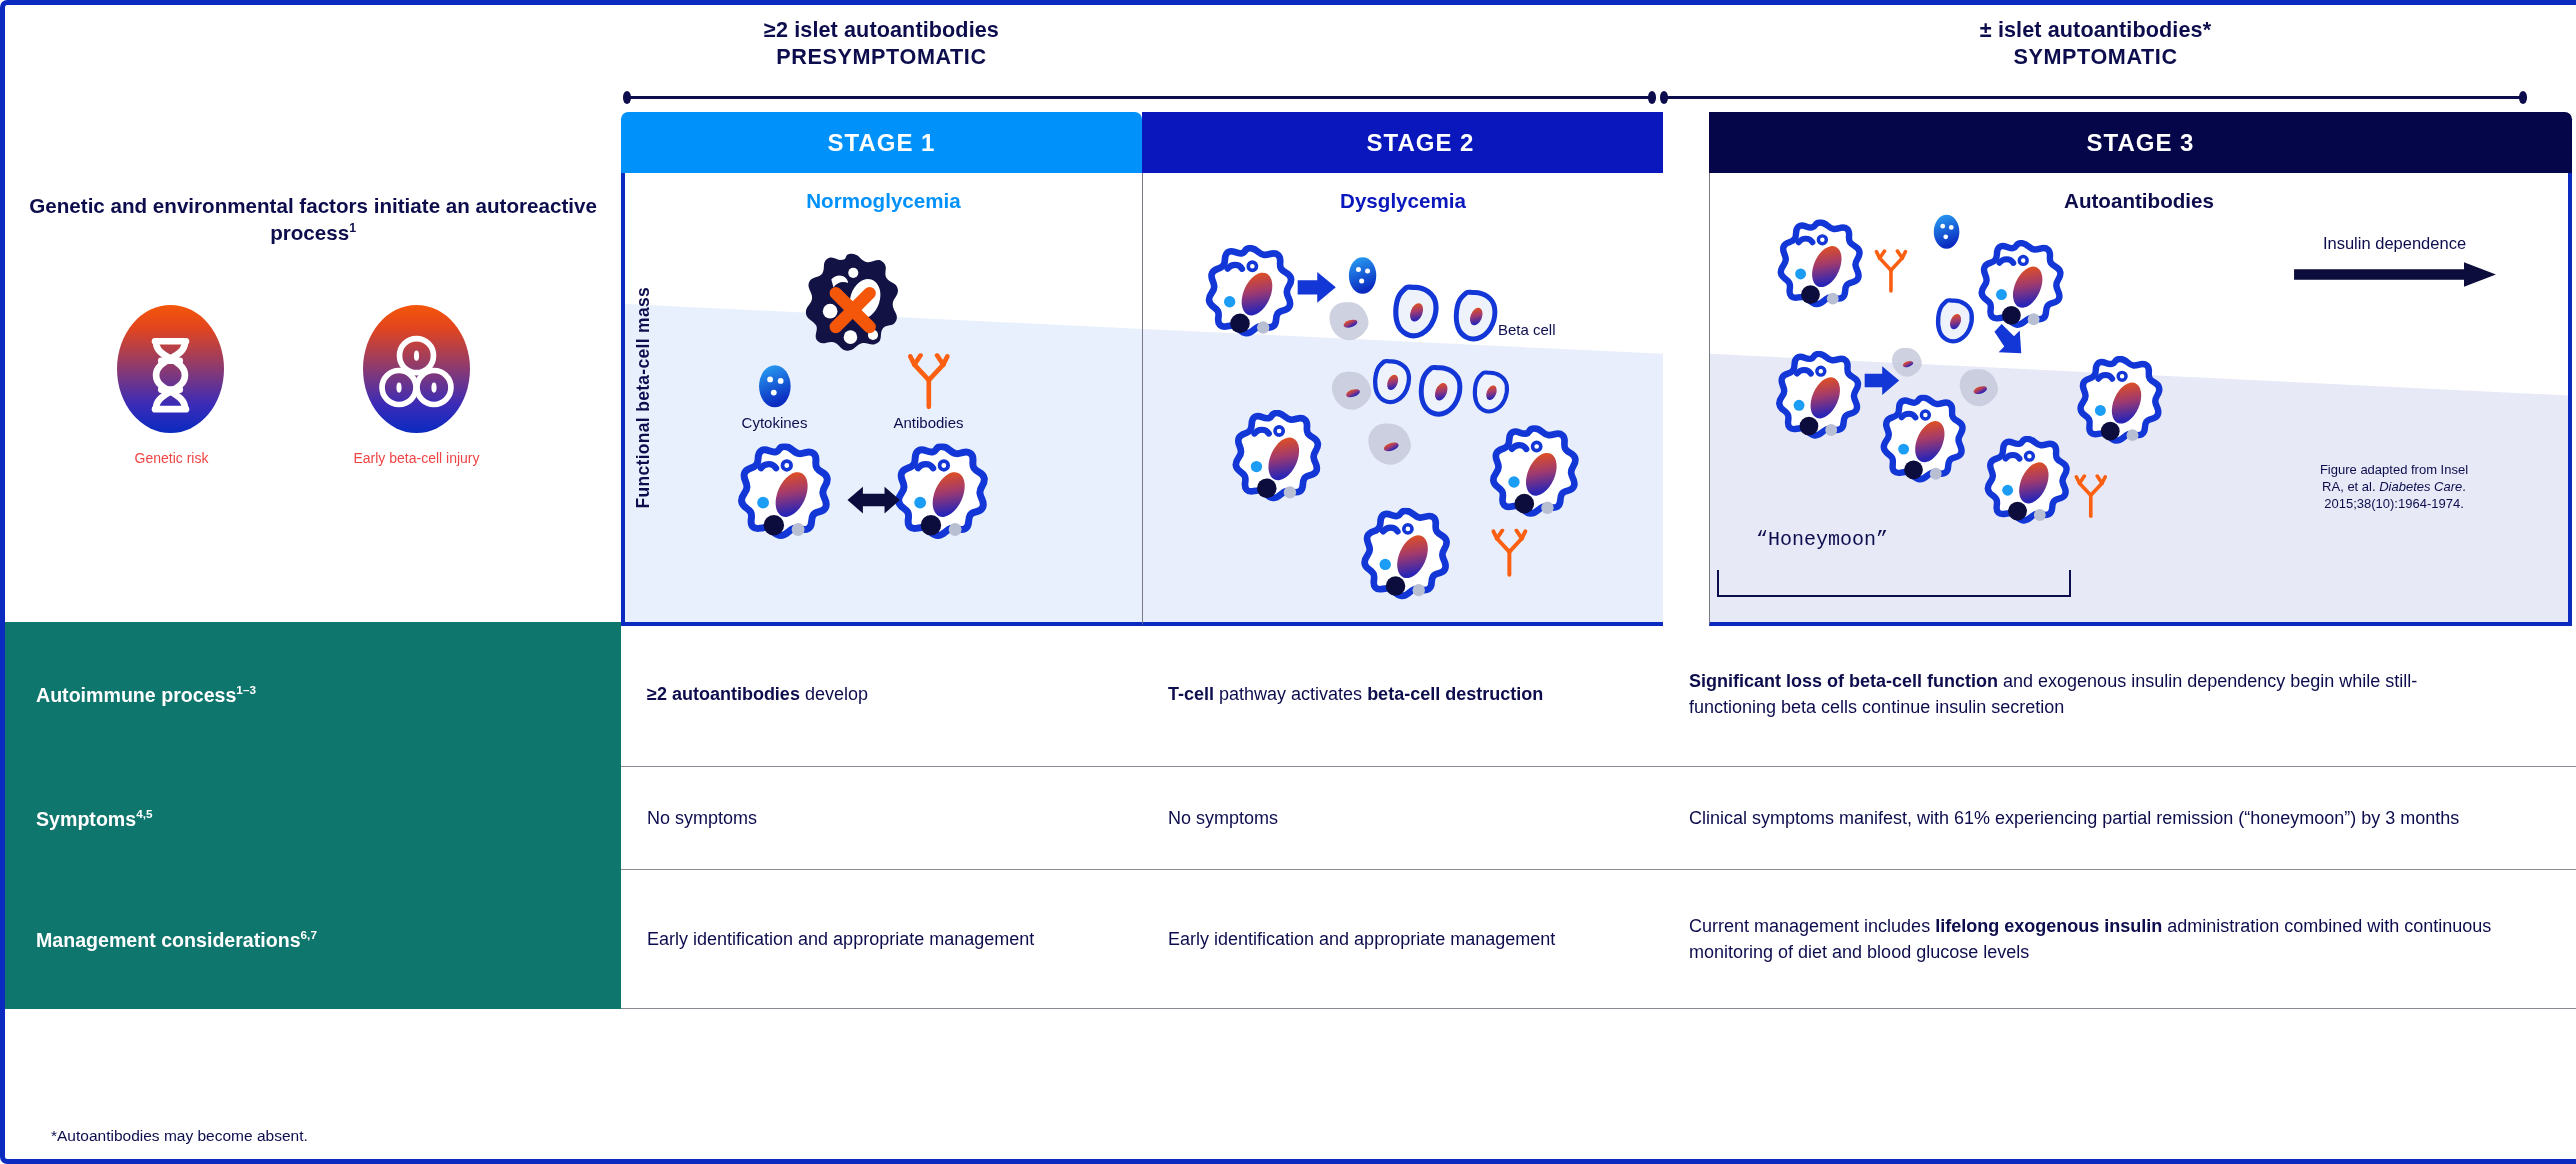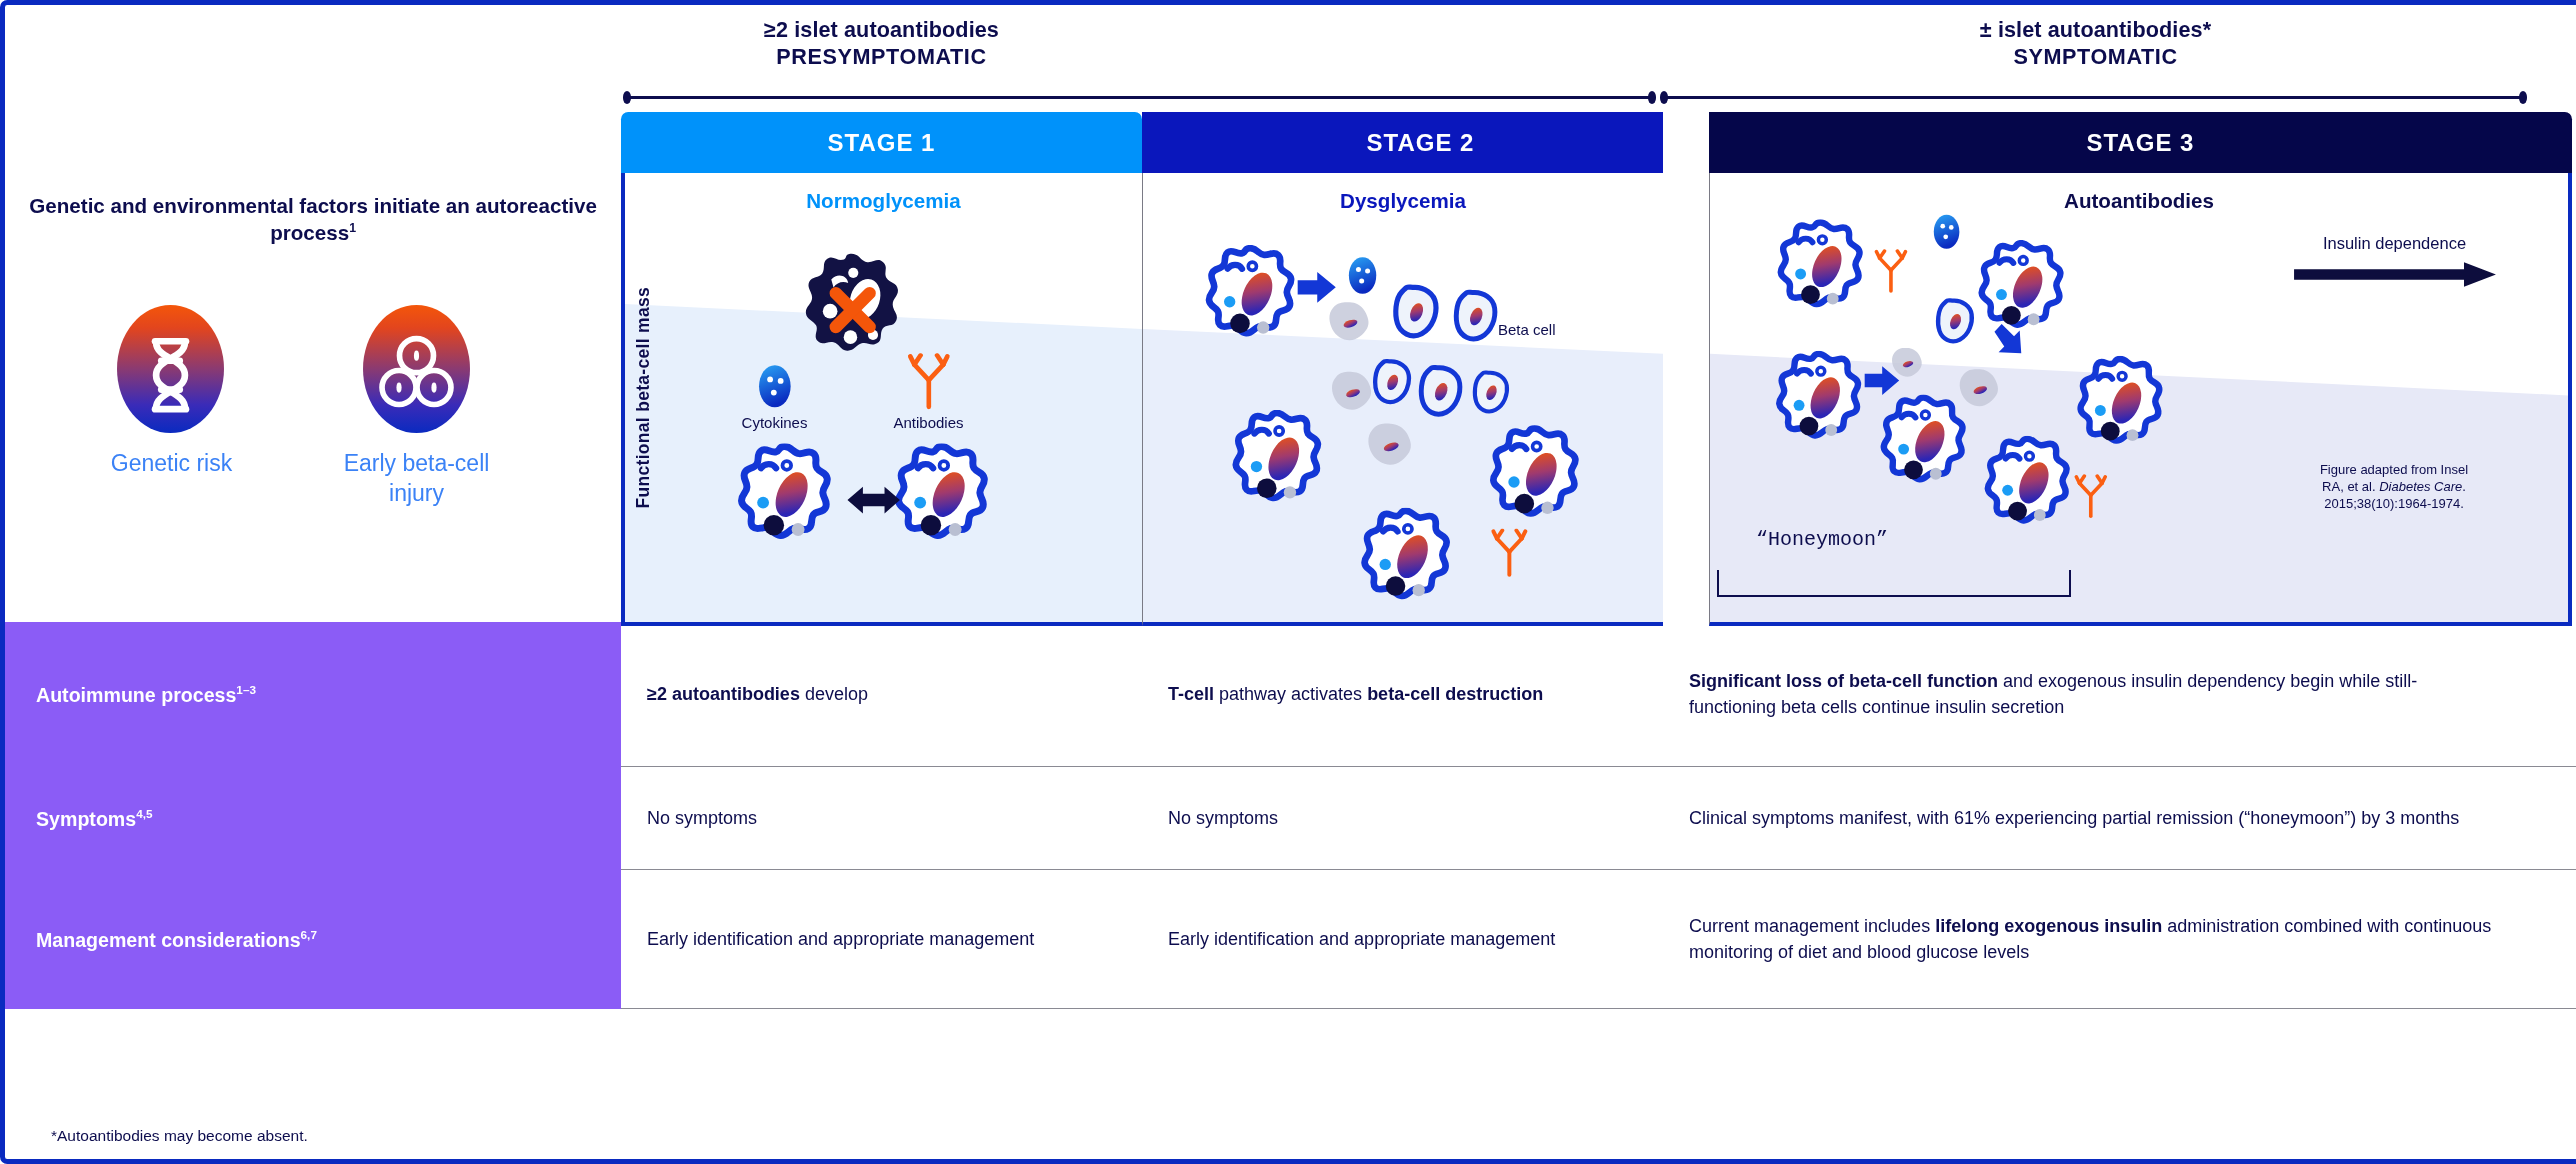--- a/index.html
+++ b/index.html
@@ -48,41 +48,41 @@
   .cap{position:absolute;font-size:15px;color:#0d0d4e;text-align:center;}
   .mini-note{position:absolute;font-size:13px;color:#0d0d4e;text-align:center;line-height:1.3;}
   .mini-note i{font-style:italic;}
   .ins-dep{position:absolute;font-size:16.5px;color:#0d0d4e;text-align:center;}
   .honey{position:absolute;font-size:20px;color:#0d0d4e;font-family:Liberation Mono, monospace;}
   .bracket{position:absolute;border:2.6px solid #0d0d4e;border-top:none;height:25px;}
 
   
   .tbl{position:absolute;left:0;top:617px;width:100%;}
   .trow{position:relative;display:flex;}
-  .rowlabel{width:616px;box-sizing:border-box;background:#8b5cf6;color:#fff;
+  .rowlabel{width:616px;box-sizing:border-box;background:#0f766e;color:#fff;
         display:flex;align-items:center;padding:0 31px;font-size:19.6px;font-weight:bold;}
   .cells{flex:1;display:flex;box-sizing:border-box;border-bottom:1.5px solid #8a8a93;}
   .cell{box-sizing:border-box;padding:0 26px;display:flex;align-items:center;
         font-size:18px;color:#0d0d4e;line-height:1.45;}
   .cell.c1{width:521px;}
   .cell.c2{width:521px;}
   .cell.c3{width:863px;}
   .cell b{font-weight:bold;}
 
   .footnote{position:absolute;left:0;bottom:0;width:100%;height:46px;
         display:flex;align-items:center;padding-left:46px;box-sizing:border-box;
         font-size:15.5px;color:#0d0d4e;}
 
   
   .intro{position:absolute;left:0;top:0;width:616px;height:617px;}
   .intro-title{position:absolute;left:20.6px;top:188px;width:575px;text-align:center;
         font-size:20.6px;font-weight:bold;color:#0d0d4e;line-height:1.3;}
   .orb{position:absolute;width:107px;height:128px;border-radius:50%;
         background:linear-gradient(180deg,#f4560a 0%,#e2451e 18%,#8a3a72 50%,#3a2bb8 78%,#0a2ac0 100%);}
-  .orb-lbl{position:absolute;width:155px;text-align:center;font-size:23px;color:#3b82f6;line-height:1.3;}
+  .orb-lbl{position:absolute;width:155px;text-align:center;font-size:14px;color:#ef4444;line-height:1.3;}
 
   sup{font-size:.6em;vertical-align:super;}
 </style>
 </head>
 <body>
 
 <div class="page">
 
   <div class="top-head">
     <div class="head-group" style="left:616px;width:521px;">

